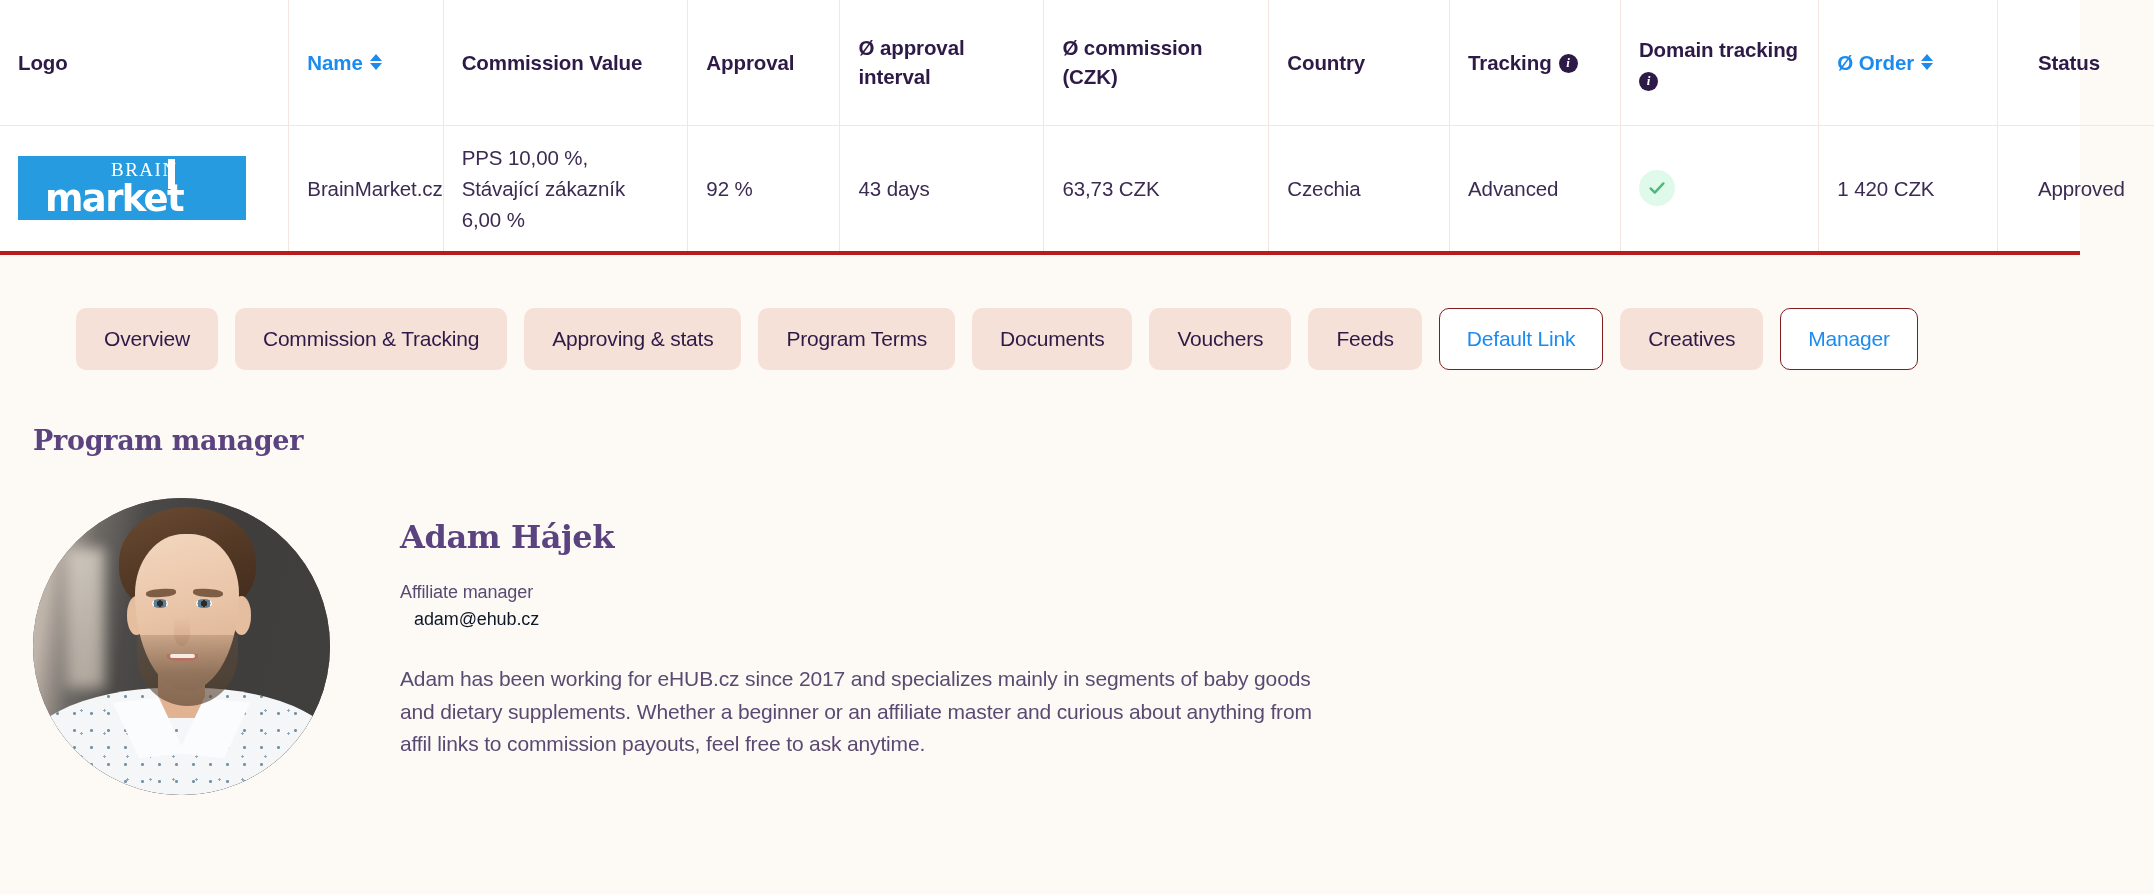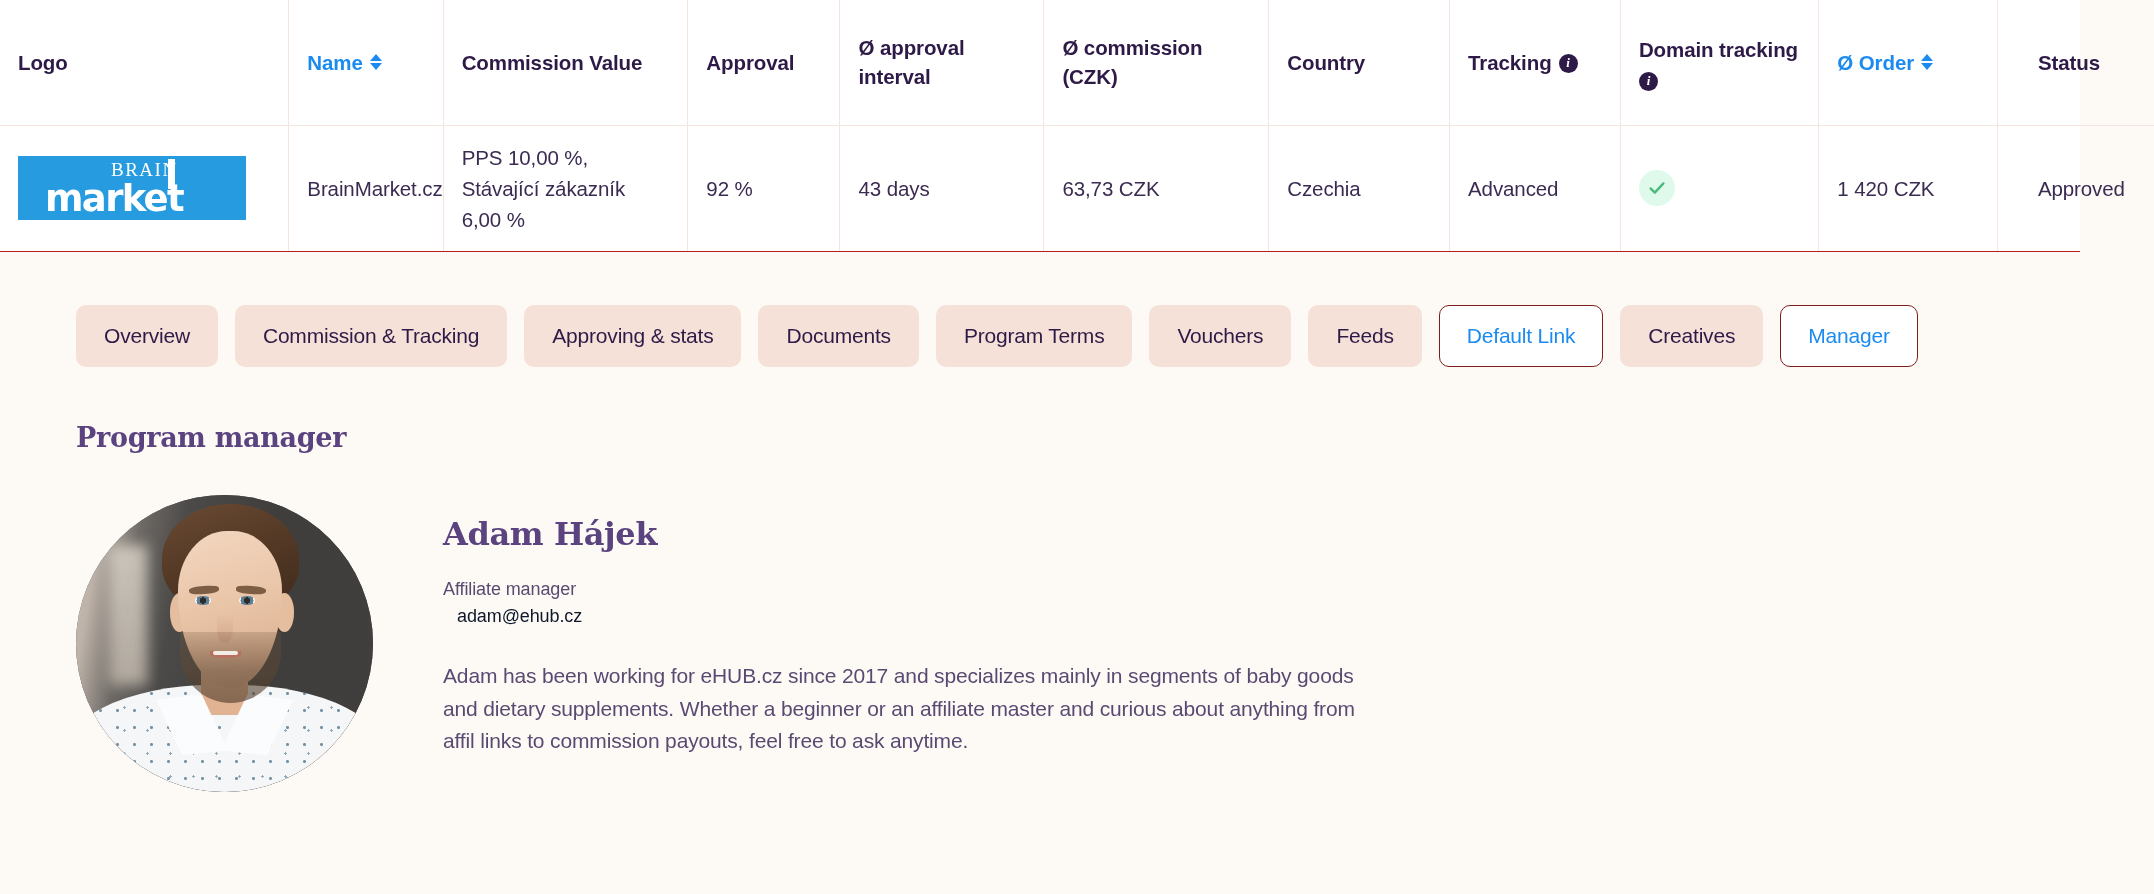--- a/index.html
+++ b/index.html
@@ -14,21 +14,21 @@
     background: #FDFAF6;
     font-family: "Liberation Sans", sans-serif;
     color: #3B2B52;
     -webkit-font-smoothing: antialiased;
   }
 
   
   .table-wrap {
     width: 2080px;
     background: #FFFFFF;
-    border-bottom: 1px solid #b91c1c;
+    border-bottom: 4px solid #b91c1c;
   }
 
   table.programs {
     width: 2154px;
     border-collapse: collapse;
     table-layout: fixed;
   }
 
   table.programs th,
   table.programs td {
@@ -191,21 +191,21 @@
   }
 
   .tab.light {
     background: #FFFFFF;
     border: 1px solid #7f1d1d;
     color: #1B8BF0;
   }
 
   
   .section {
-    padding: 55px 0 0 76px;
+    padding: 55px 0 0 33px;
   }
 
   .section-title {
     font-family: "DejaVu Serif", serif;
     font-size: 27px;
     font-weight: 700;
     color: #5B4380;
     letter-spacing: -0.3px;
   }
 
@@ -487,22 +487,22 @@
         <td>Approved</td>
       </tr>
     </tbody>
   </table>
 </div>
 
 <nav class="tabbar">
   <button class="tab">Overview</button>
   <button class="tab">Commission &amp; Tracking</button>
   <button class="tab">Approving &amp; stats</button>
+  <button class="tab">Program Terms</button>
   <button class="tab">Documents</button>
-  <button class="tab">Program Terms</button>
   <button class="tab">Vouchers</button>
   <button class="tab">Feeds</button>
   <button class="tab light">Default Link</button>
   <button class="tab">Creatives</button>
   <button class="tab light">Manager</button>
 </nav>
 
 <section class="section">
   <h2 class="section-title">Program manager</h2>
 

